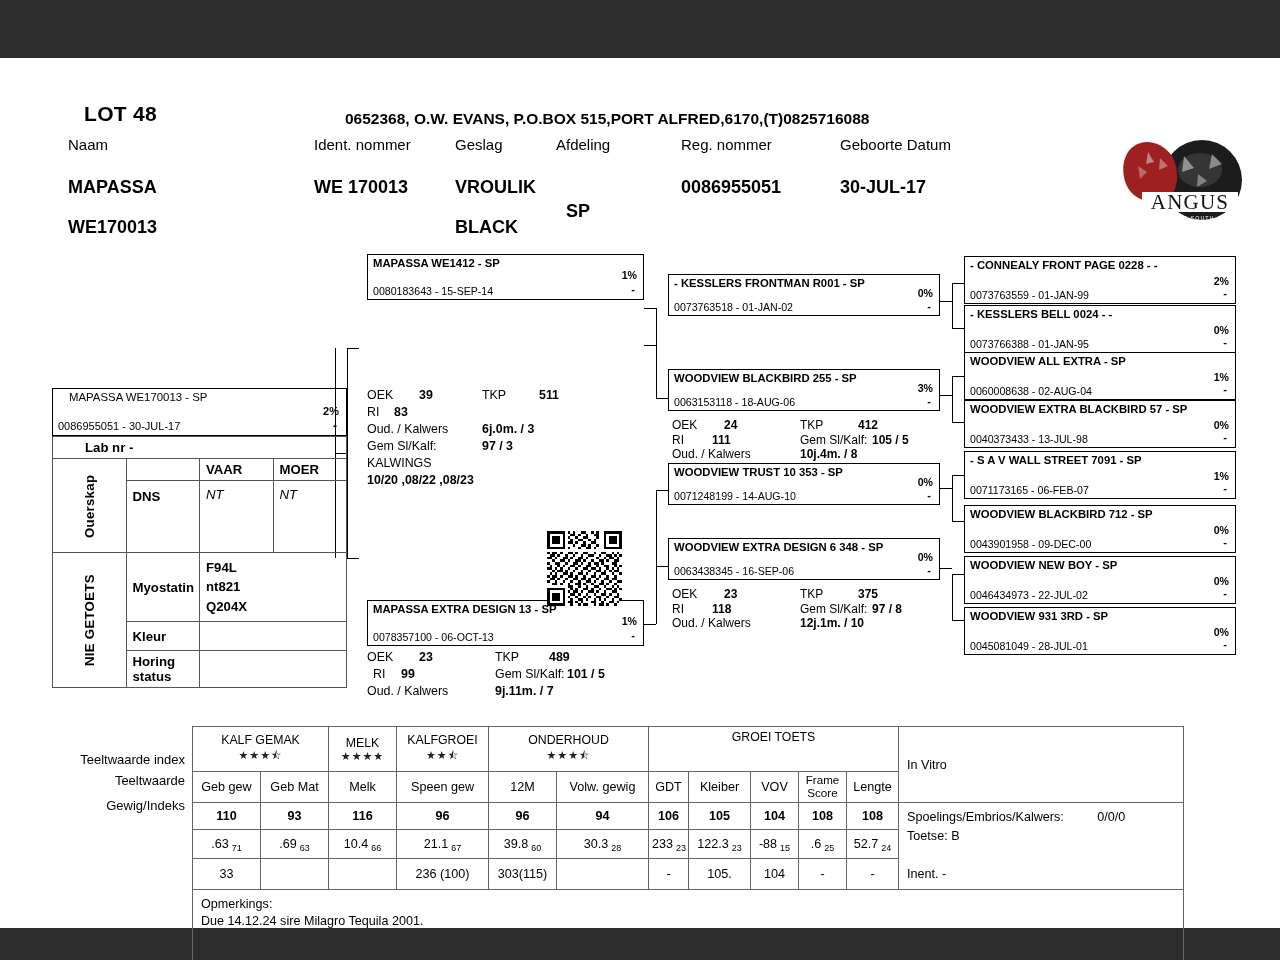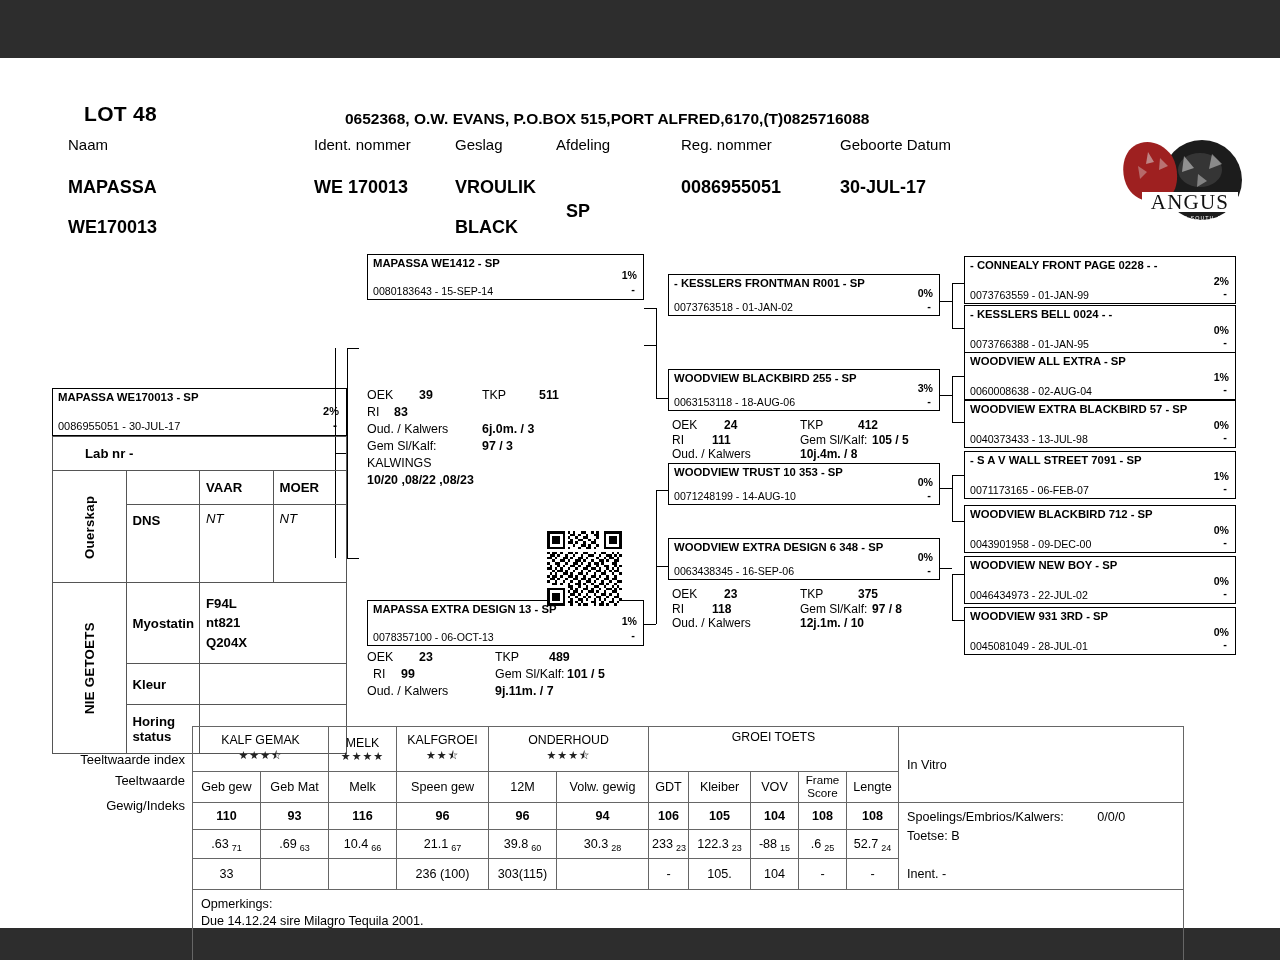--- a/index.html
+++ b/index.html
@@ -38,26 +38,26 @@
   .stats .r{position:relative;height:17px;white-space:nowrap;}
   .stats .k{position:absolute;left:0;}
   .stats .v{position:absolute;font-weight:bold;}
 
   
   .ln{position:absolute;background:#000;}
 
   
   .ltable{position:absolute;left:52px;top:330px;width:295px;}
   .lt-top{position:relative;height:48px;border:1px solid #000;box-sizing:border-box;}
-  .lt-top .n1{position:absolute;left:5px;top:2px;font-size:11.4px;font-weight:bold;}
+  .lt-top .n1{position:absolute;left:16px;top:2px;font-size:11.4px;font-weight:normal;}
   .lt-top .n2{position:absolute;left:5px;bottom:3px;font-size:11px;}
   .lt-top .p1{position:absolute;right:7px;top:16px;font-size:11px;font-weight:bold;}
   .lt-top .p2{position:absolute;right:9px;top:30px;font-size:12px;font-weight:bold;}
   .grid{border-collapse:collapse;width:295px;table-layout:fixed;}
-  .grid td{border:1px solid #555;font-size:13.2px;padding:9px 6px;vertical-align:middle;}
+  .grid td{border:1px solid #555;font-size:13.2px;padding:3px 6px;vertical-align:middle;}
   .vside{writing-mode:vertical-rl;transform:rotate(180deg);font-weight:bold;font-size:13.5px;
          text-align:center;white-space:nowrap;letter-spacing:.3px;}
   .bld{font-weight:bold;}
   .ital{font-style:italic;font-size:13px;}
   .ctr{text-align:left;}
 
   
   .qr{position:absolute;left:547px;top:473px;width:75px;height:75px;}
 
   

